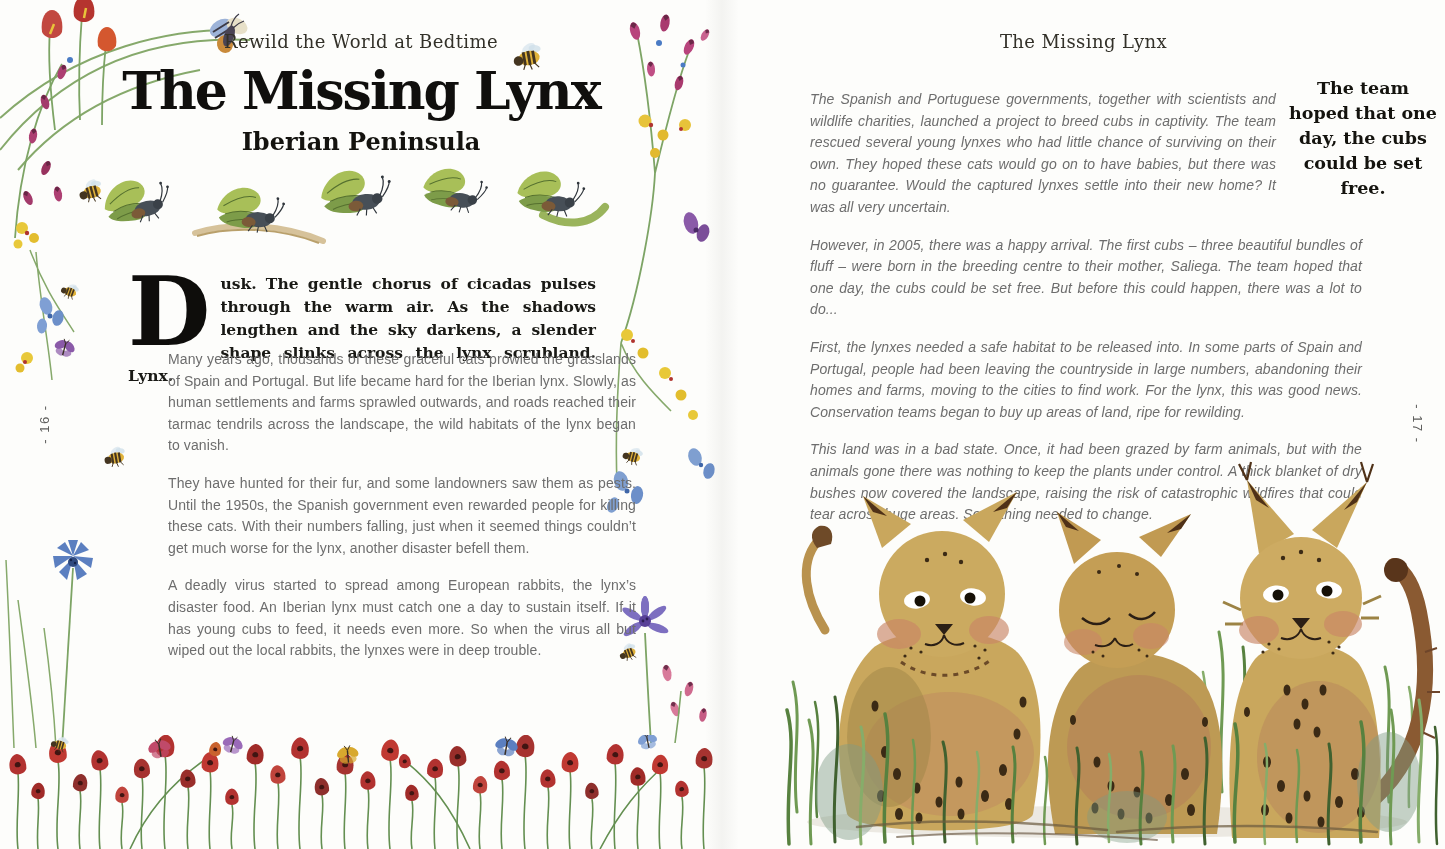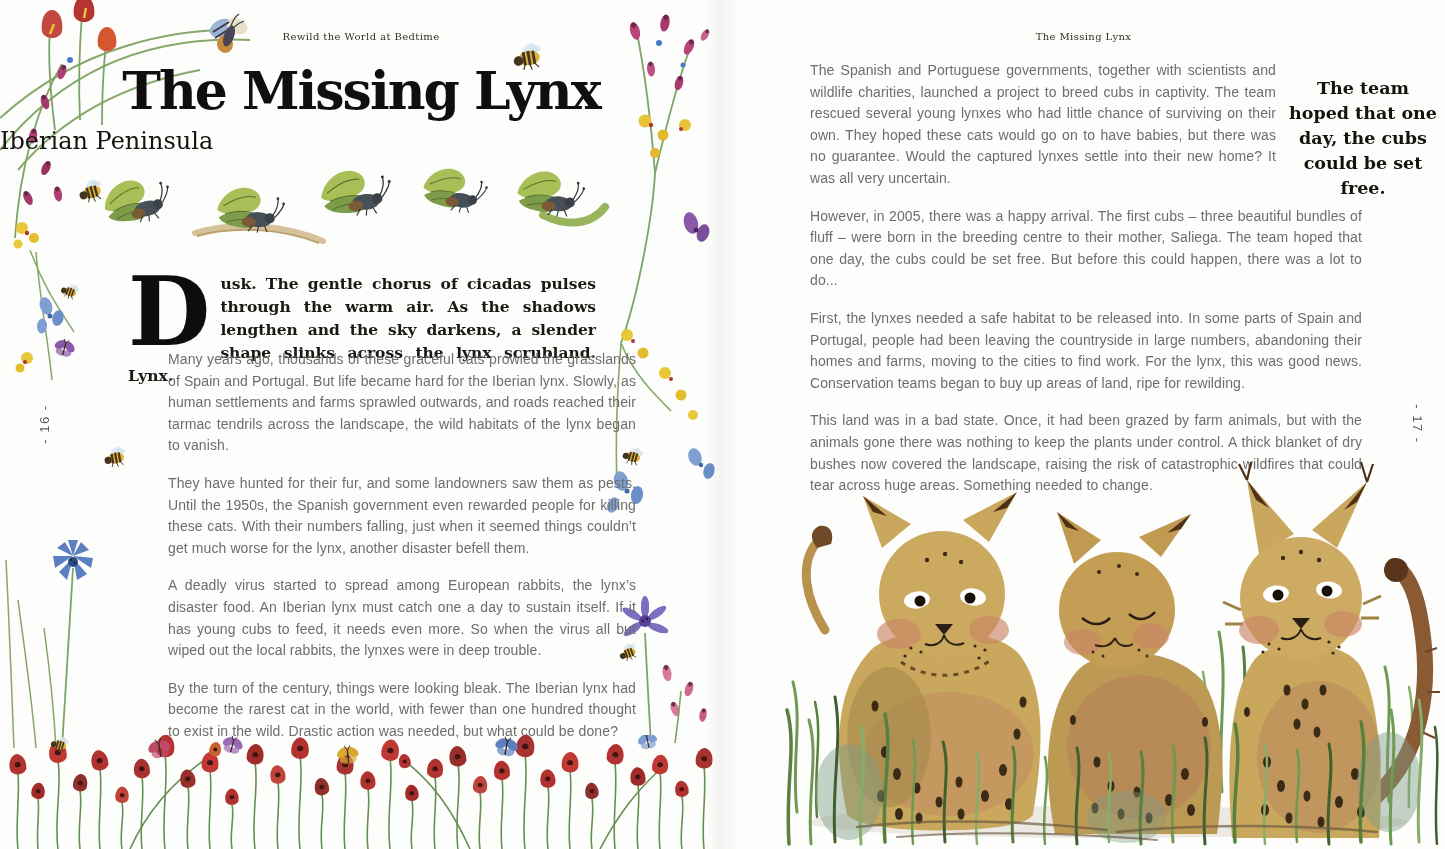--- a/index.html
+++ b/index.html
@@ -4,33 +4,33 @@
 <style>
   html,body{margin:0;padding:0;background:#e9e7e2;}
   .spread{position:relative;width:1445px;height:849px;margin:0 auto;background:#fdfdfb;overflow:hidden;
           font-family:"Liberation Sans",sans-serif;}
   .page{position:absolute;top:0;height:849px;}
   .page-left{left:0;width:722px;}
   .page-right{left:722px;width:723px;}
   .gutter{position:absolute;left:705px;top:0;width:34px;height:849px;pointer-events:none;
           background:linear-gradient(90deg,rgba(0,0,0,0) 0%,rgba(60,60,50,.05) 50%,rgba(0,0,0,0) 100%);}
   .runhead{position:absolute;top:31px;left:0;width:100%;text-align:center;
-           font-family:"DejaVu Serif",serif;font-size:10px;color:#333129;letter-spacing:.4px;}
+           font-family:"DejaVu Serif",serif;font-size:18px;color:#333129;letter-spacing:.4px;}
   .title{position:absolute;top:60px;left:0;width:100%;text-align:center;
          font-family:"DejaVu Serif",serif;font-weight:bold;font-size:52px;letter-spacing:-2px;color:#100f0d;}
-  .subtitle{position:absolute;top:127px;left:0;width:100%;text-align:left;
-            font-family:"DejaVu Serif",serif;font-weight:normal;font-size:24px;color:#14130f;}
+  .subtitle{position:absolute;top:127px;left:0;width:100%;text-align:center;
+            font-family:"DejaVu Serif",serif;font-weight:bold;font-size:24px;color:#14130f;}
   .lede{position:absolute;left:128px;top:256px;width:468px;
         font-family:"DejaVu Serif",serif;font-weight:bold;font-size:15.5px;line-height:23px;
         color:#191915;text-align:justify;}
   .dropcap{float:left;font-size:95px;line-height:72px;font-weight:bold;margin:4px 10px 0 0;color:#0e0d0b;}
   .bodycol{position:absolute;left:128px;top:349px;width:468px;margin-left:40px;}
   .body-p{font-size:14px;line-height:21.6px;color:#6d6d6d;text-align:justify;margin:0 0 16px;
           letter-spacing:.1px;hyphens:none;}
-  .bodycol-r{position:absolute;left:88px;top:60px;width:552px;}
+  .bodycol-r{position:absolute;left:88px;top:89px;width:552px;font-style:italic;}
   .p-narrow{width:466px;}
   .pullquote{position:absolute;left:566px;top:76px;width:150px;text-align:center;
              font-family:"DejaVu Serif",serif;font-weight:bold;font-size:17.5px;line-height:25px;color:#14130e;}
   .pagenum{position:absolute;width:60px;height:16px;display:flex;align-items:center;justify-content:center;
            font-size:13px;letter-spacing:1.5px;color:#5d5d5b;white-space:nowrap;}
   .pagenum-left{left:14px;top:416px;transform:rotate(-90deg);}
   .pagenum-right{left:666px;top:416px;transform:rotate(90deg);}
   .art{position:absolute;pointer-events:none;}
 </style>
 </head>
@@ -256,21 +256,20 @@
     </div>
 
     
     <p class="lede"><span class="dropcap">D</span><span>usk. The gentle chorus of cicadas pulses through the warm air. As the shadows lengthen and the sky darkens, a slender shape slinks across the lynx scrubland. Lynx.</span></p>
 
     
     <div class="bodycol">
       <p class="body-p">Many years ago, thousands of these graceful cats prowled the grasslands of Spain and Portugal. But life became hard for the Iberian lynx. Slowly, as human settlements and farms sprawled outwards, and roads reached their tarmac tendrils across the landscape, the wild habitats of the lynx began to vanish.</p>
       <p class="body-p">They have hunted for their fur, and some landowners saw them as pests. Until the 1950s, the Spanish government even rewarded people for killing these cats. With their numbers falling, just when it seemed things couldn’t get much worse for the lynx, another disaster befell them.</p>
       <p class="body-p">A deadly virus started to spread among European rabbits, the lynx’s disaster food. An Iberian lynx must catch one a day to sustain itself. If it has young cubs to feed, it needs even more. So when the virus all but wiped out the local rabbits, the lynxes were in deep trouble.</p>
-      <p class="body-p">By the turn of the century, things were looking bleak. The Iberian lynx had become the rarest cat in the world, with fewer than one hundred thought to exist in the wild. Drastic action was needed, but what could be done?</p>
     </div>
 
     <div class="pagenum pagenum-left">- 16 -</div>
 
     
     <div class="art" style="left:0;top:735px;width:722px;height:114px;">
       <svg width="722" height="114" viewBox="0 0 722 114">
         <g stroke="#5c8a48" stroke-width="1.6" fill="none" opacity=".95">
           <path d="M18,114 C15,90 20,60 18,38"></path>
             <path d="M38,114 C36,95 40,78 38,63"></path>

